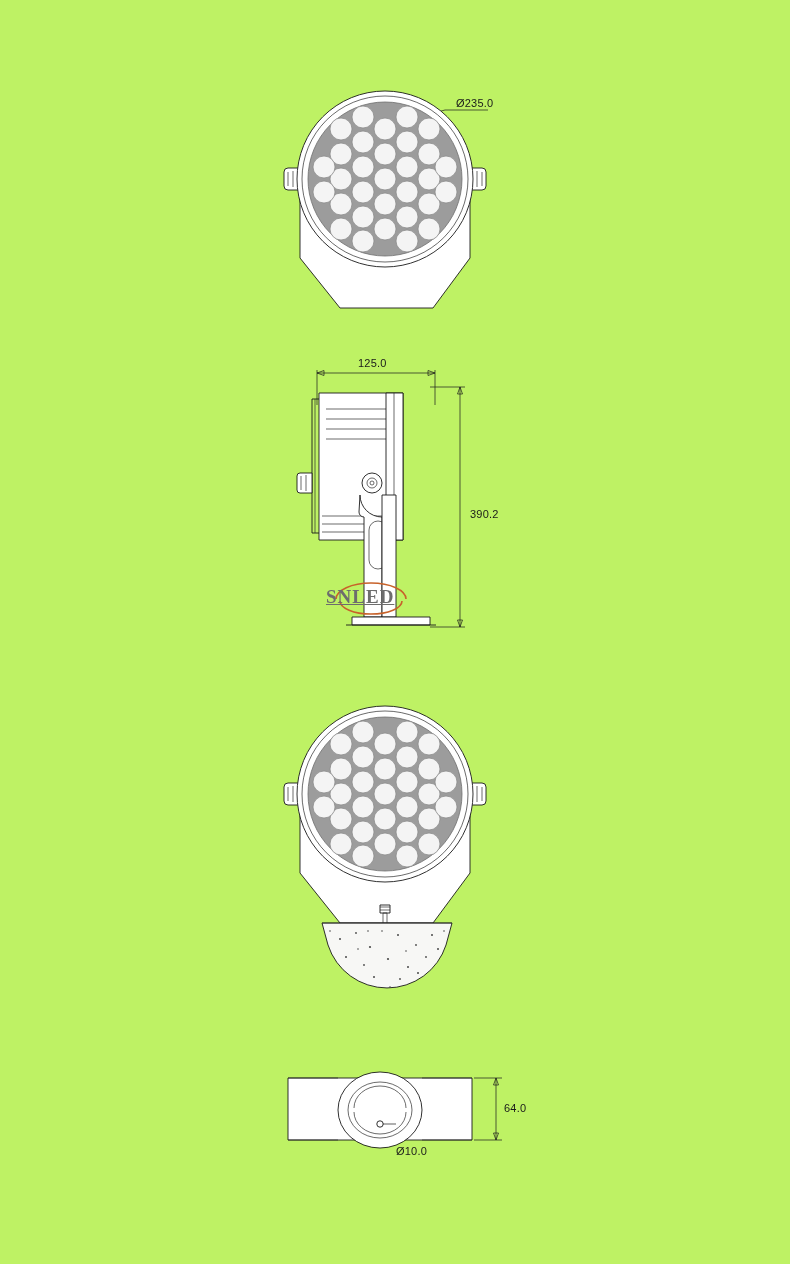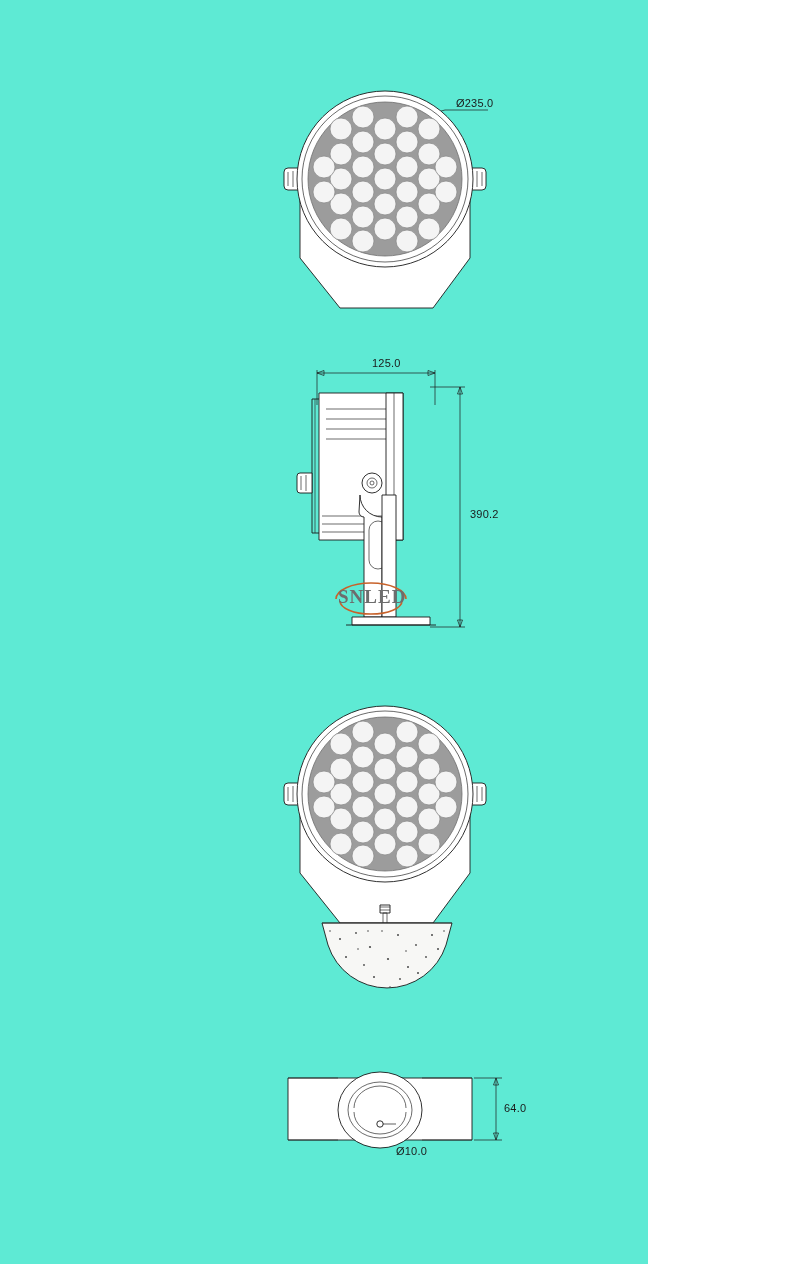--- a/index.html
+++ b/index.html
@@ -5,23 +5,23 @@
   html, body {
     margin: 0;
     padding: 0;
     background: #ffffff;
   }
   body {
     font-family: "Liberation Sans", sans-serif;
   }
   #page {
     position: relative;
-    width: 648px;
+    width: 790px;
     height: 1264px;
-    background: #5eead4;
+    background: #bef264;
     overflow: hidden;
   }
   .view {
     position: absolute;
   }
   .dim-text {
     position: absolute;
     font-family: "Liberation Sans", sans-serif;
     font-size: 11px;
     color: #1a1a1a;
@@ -176,30 +176,30 @@
         <path class="ln-thin" d="M 79 165 a 9 9 0 0 1 9 -9 a 9 9 0 0 1 9 9 l 0 30 a 9 9 0 0 1 -9 9 a 9 9 0 0 1 -9 -9 z"></path>
         <path class="body-fill" d="M 92 130 l 14 0 l 0 122 l -14 0 z"></path>
       </g>
 
       <g>
         <path class="body-fill" d="M 62 252 L 140 252 L 140 260 L 62 260 Z"></path>
         <path class="ln" d="M 56 260 L 146 260"></path>
       </g>
     </svg>
 
-    <div class="dim-text" style="left:68px; top:-8px;margin-left:14px;">125.0</div>
+    <div class="dim-text" style="left:68px; top:-8px;">125.0</div>
     <div class="dim-text" style="left:180px; top:143px;">390.2</div>
 
     <div class="wm-arc" style="left:40px; top:212px;">
       <svg width="82" height="36" viewBox="0 0 82 36">
         <path d="M 6 22 a 35 16 0 0 1 70 0" fill="none" stroke="#c8622a" stroke-width="1.6"></path>
         <path d="M 10 24 a 31 13 0 0 0 62 0" fill="none" stroke="#c8622a" stroke-width="1.6"></path>
       </svg>
     </div>
-    <div class="wm" style="left:48px; top:221px;">SNLED</div>
+    <div class="wm" style="left:36px; top:221px;text-decoration:underline;">SNLED</div>
   </div>
 
   <div class="view" style="left:270px; top:695px; width:280px; height:310px;">
     <svg width="280" height="310" viewBox="0 0 280 310">
 
       <g>
         <path class="body-fill" d="M 30 88 l -12 0 a 4 4 0 0 0 -4 4 l 0 14 a 4 4 0 0 0 4 4 l 12 0 z"></path>
         <path class="ln-thin" d="M 18 92 l 0 14 M 23 91 l 0 16"></path>
       </g>
       <g>

